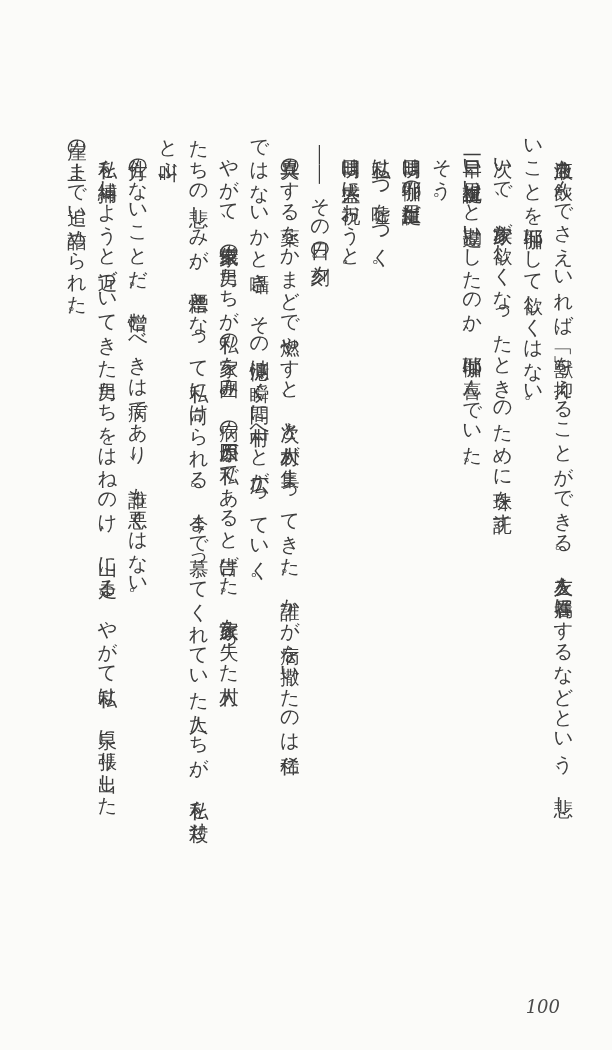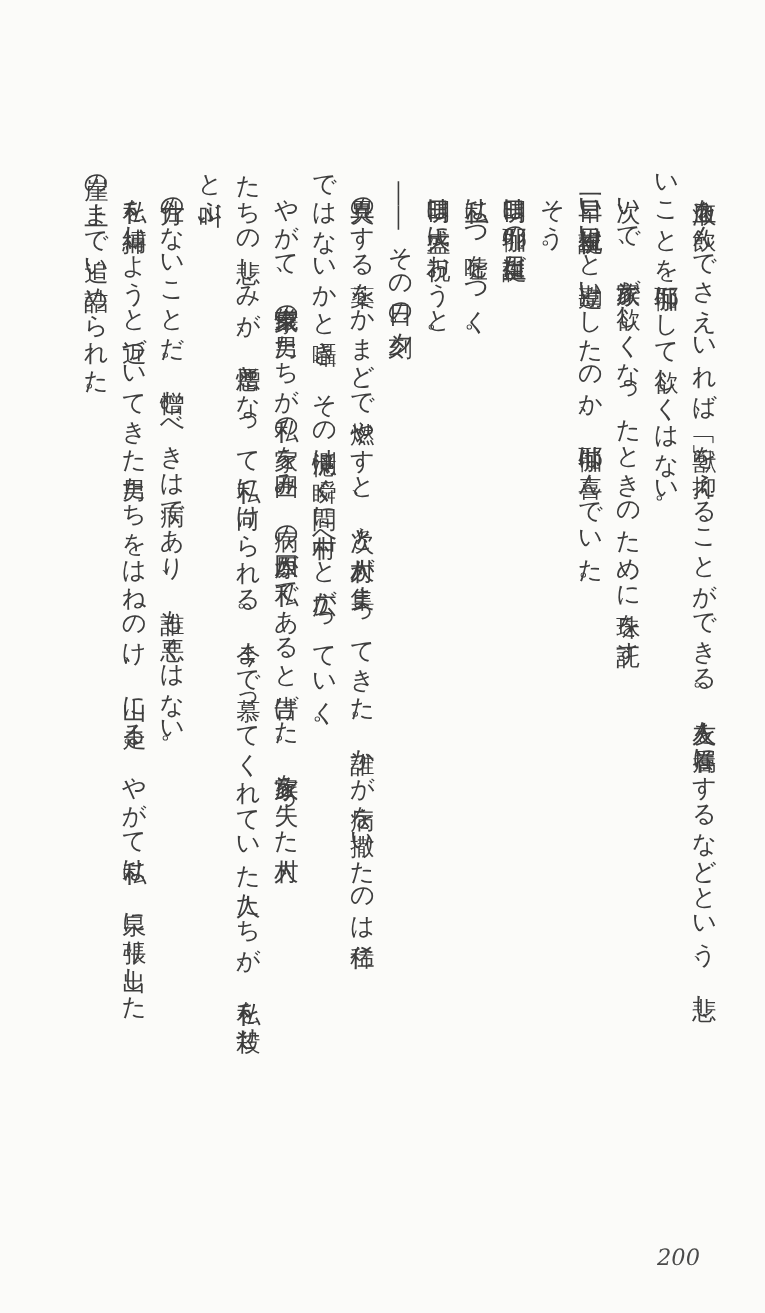--- a/index.html
+++ b/index.html
@@ -66,14 +66,14 @@
       <div class="text-line indent">――その日の夕刻。</div>
       <div class="text-line indent">異臭のする薬をかまどで燃やすと、次々と村人が集まってきた。誰かが病を撒いたのは稀仁</div>
       <div class="text-line">ではないかと囁き、その憶測は瞬く間に村中へと広がっていく。</div>
       <div class="text-line indent">やがて、東儀家の男たちが私の家を囲み、病の原因が私であると告げた。家族を失った村人</div>
       <div class="text-line">たちの悲しみが、憎悪となって私に向けられる。今まで慕ってくれていた人たちが、私を殺せ</div>
       <div class="text-line">と叫ぶ。</div>
       <div class="text-line indent">仕方のないことだ。憎むべきは病であり、誰も悪くはない。</div>
       <div class="text-line indent">私を捕縛しようと近づいてきた男たちをはねのけ、山に走る。やがて私は、泉に張り出した</div>
       <div class="text-line">崖の上まで追い詰められた。</div>
     </div>
-  <div class="page-number">200</div>
+  <div class="page-number">100</div>
 </div>
 
 </body></html>

